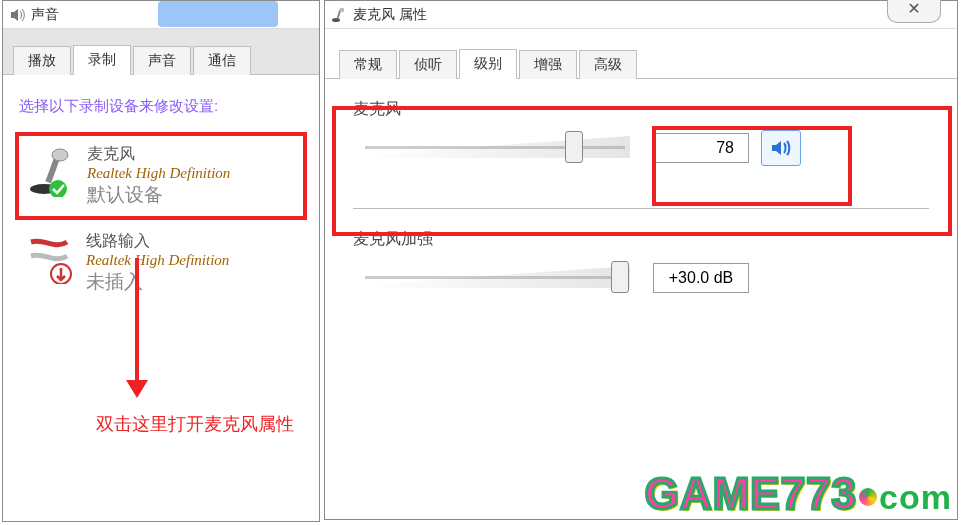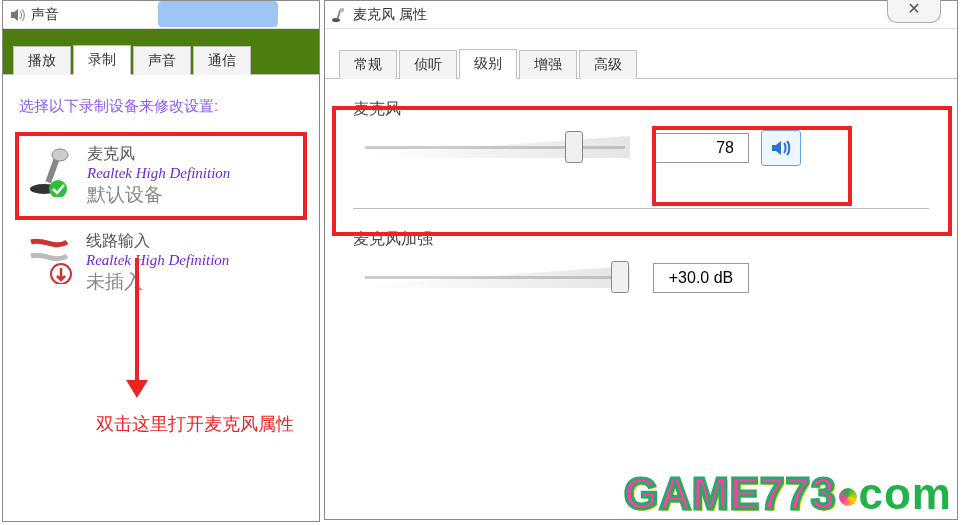--- a/index.html
+++ b/index.html
@@ -31,21 +31,21 @@
     .blue-btn-glow {
       position: absolute; left: 155px; top: 0;
       width: 120px; height: 26px; background: #3b8beb;
       border-radius: 4px; opacity:.5;
     }
     .tabs {
       display: flex; align-items:flex-end;
       padding: 14px 10px 0 10px;
       border-bottom: 1px solid #bfbfbf;
       height: 46px;
-      background:#4d7c0f;
+      background:#e5e5e5;
     }
     .tab {
       border: 1px solid #bfbfbf;
       border-bottom: none;
       padding: 5px 14px;
       font-size: 14px; color:#333;
       margin-right: 2px;
       background: #f4f4f4;
       cursor: pointer;
       position: relative; top:1px;
@@ -59,21 +59,21 @@
       border: 3px solid transparent;
     }
     .dev.highlight-red { border:4px solid #e22; }
     .dev-icon {
       width: 54px; height: 54px;
       display:flex; align-items:center; justify-content:center;
       margin-right: 8px;
     }
     .dev-text { flex:1; overflow:hidden; }
     .dev-name { font-size:16px; color:#555; }
-    .dev-line2 { font-size:15px; color:#6d28d9; font-family: Georgia, serif; font-style: italic;}
+    .dev-line2 { font-size:15px; color:#a16207; font-family: Georgia, serif; font-style: italic;}
     .dev-line3 { font-size:19px; color:#888; }
     .arrow-down {
       position:absolute; left: 130px; top: 258px;
       width: 14px; height: 140px;
     }
     .arrow-line { position:absolute; left:5px; top:0; width:4px; height:128px; background:#e22;}
     .arrow-head {
       position:absolute; left:-4px; bottom:0;
       width:0;height:0;border-left:11px solid transparent;border-right:11px solid transparent;border-top:18px solid #e22;
     }
@@ -149,21 +149,21 @@
       color:#ff3fa4;
       -webkit-text-stroke: 3px #2aa86a;
       text-shadow: 2px 2px 0 #ffd400;
     }
     .wm .dot {
       display:inline-block; width:18px;height:18px;border-radius:50%;
       background: conic-gradient(#21b24a,#ffd400,#ff3fa4,#21b24a);
       margin:0 2px; vertical-align:middle;
       -webkit-text-stroke:0;
     }
-    .wm .suf { color:#21b24a; -webkit-text-stroke:0; font-size:44px; text-shadow:none;}
+    .wm .suf { color:#21b24a; -webkit-text-stroke:0; font-size:34px; text-shadow:none;}
   </style>
 </head>
 <body>
 
 <div class="sound-window">
   <div class="blue-btn-glow"></div>
   <div class="title-bar">
     <span class="icon">
       <svg width="16" height="16" viewBox="0 0 16 16">
           <path fill="#777" d="M2 5h3l4-3v12l-4-3H2z"></path>

